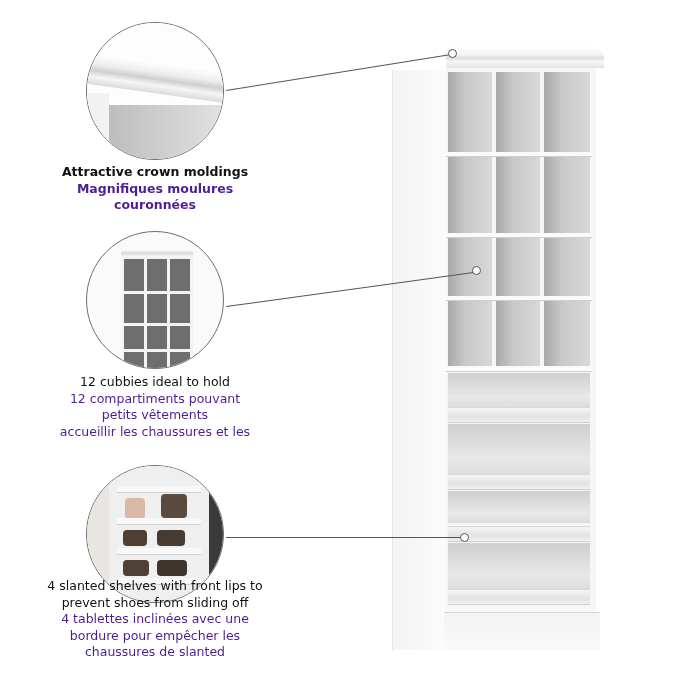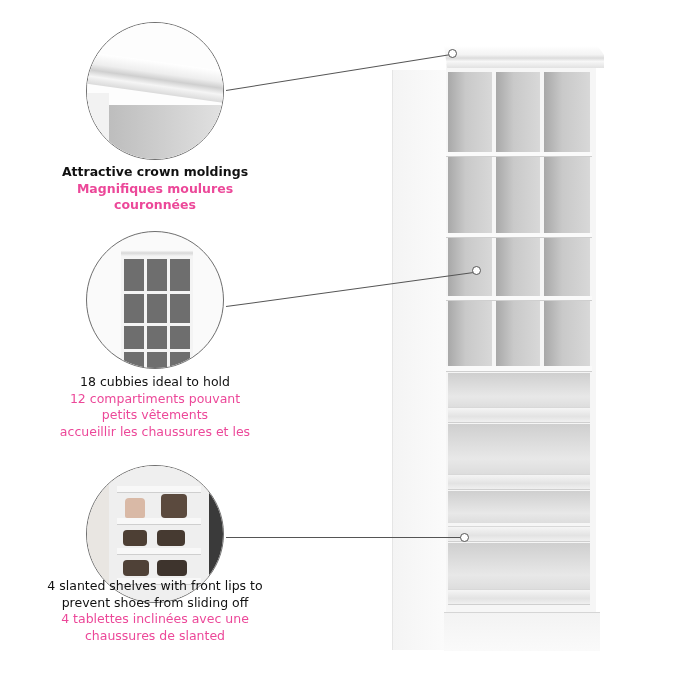--- a/index.html
+++ b/index.html
@@ -1,21 +1,21 @@
 <!DOCTYPE html>
 <html><head>
 <meta charset="utf-8">
 <style>
   html,body{margin:0;padding:0;background:#ffffff;}
   body{width:700px;height:700px;position:relative;overflow:hidden;font-family:"DejaVu Sans","Liberation Sans",sans-serif;}
   .abs{position:absolute;}
   .circle{position:absolute;width:138px;height:138px;border-radius:50%;border:1px solid #6f6f6f;overflow:hidden;background:#fafafa;box-sizing:border-box;}
   .caption{position:absolute;text-align:center;font-size:12.5px;line-height:16.5px;}
   .caption .en{color:#111111;}
-  .caption .fr{color:#ec4899;}
+  .caption .fr{color:#4c1d95;}
   .leader{position:absolute;height:1px;background:#555555;transform-origin:0 50%;}
   .dot{position:absolute;width:9px;height:9px;border-radius:50%;background:#ffffff;border:1.5px solid #555;box-sizing:border-box;}
   
   .side{position:absolute;left:392px;top:70px;width:54px;height:580px;background:linear-gradient(90deg,#f4f4f4,#fbfbfb);border-left:1px solid #e5e5e5;}
   .front{position:absolute;left:446px;top:64px;width:150px;height:584px;background:#f6f6f6;}
   .crown{position:absolute;left:444px;top:46px;width:160px;height:22px;background:linear-gradient(180deg,#ffffff 0%,#f3f3f3 40%,#dcdcdc 55%,#f7f7f7 70%,#e2e2e2 100%);clip-path:polygon(0 0,96% 0,100% 40%,100% 100%,2% 100%);}
   .cubby{position:absolute;background:linear-gradient(90deg,#a8a8a8 0%,#c9c9c9 40%,#d8d8d8 100%);}
   .hshelf{position:absolute;height:4px;background:#fafafa;border-bottom:1px solid #cfcfcf;}
   .slant{position:absolute;left:448px;width:142px;background:linear-gradient(180deg,#cfcfcf 0%,#e8e8e8 70%,#dddddd 100%);}
   .lip{position:absolute;left:448px;width:142px;height:14px;background:linear-gradient(180deg,#f5f5f5,#e3e3e3 60%,#f0f0f0);border-top:1px solid #d8d8d8;border-bottom:1px solid #cfcfcf;}
@@ -58,30 +58,31 @@
   <div class="abs" style="left:122px;top:0;width:16px;height:138px;background:#3a3a3a;"></div>
 </div>
 
 <div class="caption" style="left:40px;top:164px;width:230px;font-weight:bold;">
   <div class="en">Attractive crown moldings</div>
   <div class="fr">Magnifiques moulures</div>
   <div class="fr">couronnées</div>
 </div>
 
 <div class="caption" style="left:30px;top:374px;width:250px;">
-  <div class="en">18 cubbies ideal to hold</div>
+  <div class="en">12 cubbies ideal to hold</div>
   <div class="fr">12 compartiments pouvant</div>
   <div class="fr">petits vêtements</div>
   <div class="fr">accueillir les chaussures et les</div>
 </div>
 
 <div class="caption" style="left:20px;top:578px;width:270px;">
   <div class="en">4 slanted shelves with front lips to</div>
   <div class="en">prevent shoes from sliding off</div>
   <div class="fr">4 tablettes inclinées avec une</div>
+  <div class="fr">bordure pour empêcher les</div>
   <div class="fr">chaussures de slanted</div>
 </div>
 
 <div>
   <div class="side"></div>
   <div class="front"></div>
   <div class="crown"></div>
 
   <div>
     <div class="cubby" style="left:448px;top:72px;width:44px;height:80px;"></div>

